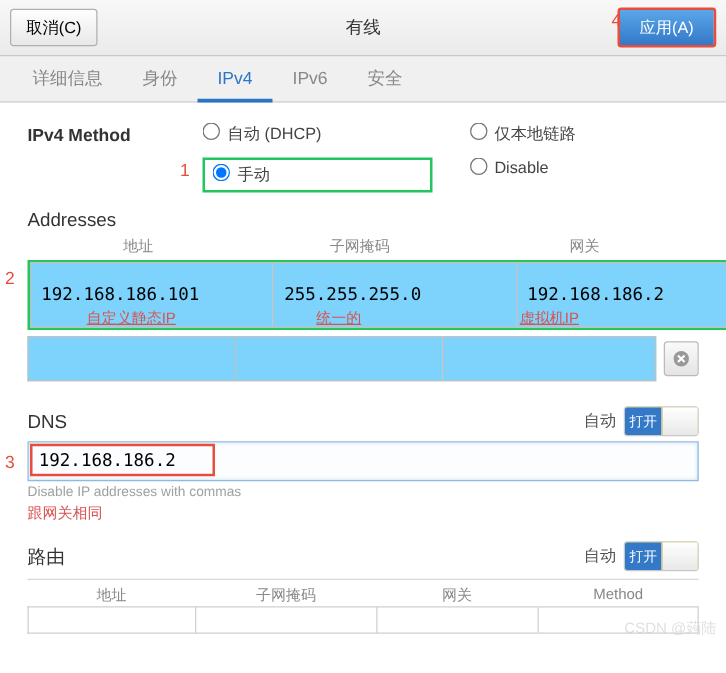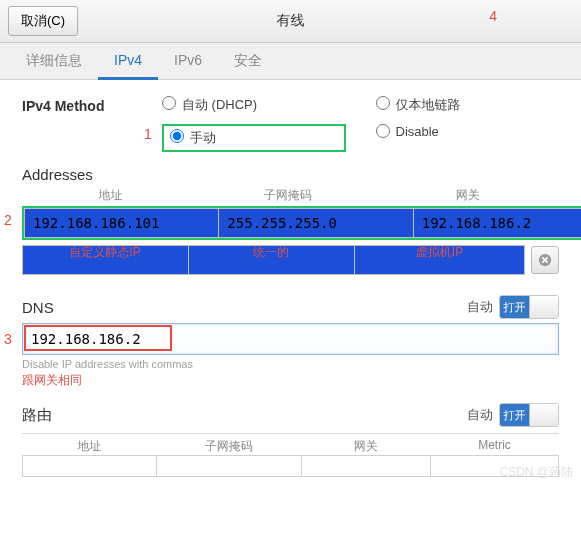--- a/index.html
+++ b/index.html
@@ -14,25 +14,25 @@
 .content { padding: 16px 22px 8px; }
 .section-title { font-size: 15px; color: #333; margin: 14px 0 0; font-weight: 500; }
 .method-row { display: flex; align-items: flex-start; margin-bottom: 6px; }
 .method-label { width: 140px; font-size: 14px; font-weight: 600; color: #333; padding-top: 2px; }
 .method-opts { flex: 1; display: grid; grid-template-columns: 1fr 1fr; gap: 10px 30px; }
 .radio-opt { display: flex; align-items: flex-start; gap: 6px; color: #444; }
 .radio-opt input { width: 14px; height: 14px; }
 .addr-headers { display: grid; grid-template-columns: 33% 33% 34%; text-align: center; color: #888; font-size: 12px; margin: 4px 0 2px; }
 .addr-row-wrap { display: flex; align-items: center; gap: 6px; }
 .addr-row { display: grid; grid-template-columns: 33% 33% 34%; flex: 1; }
-.addr-cell { border: 1px solid #c0c0c0; border-right: none; padding: 6px 8px; font-family: monospace; font-size: 14px; background: #1d4ed8; }
+.addr-cell { border: 1px solid #c0c0c0; border-right: none; padding: 17px 8px; font-family: monospace; font-size: 14px; background: #7dd3fc; }
 .addr-cell:last-child { border-right: 1px solid #c0c0c0; }
 .del-btn { width: 28px; height: 28px; border: 1px solid #bbb; border-radius: 3px; background: linear-gradient(#fafafa,#e4e4e4); display: flex; align-items: center; justify-content: center; cursor: pointer; color: #555; }
 .del-btn svg { width: 14px; height: 14px; }
-.hint-row { display: grid; grid-template-columns: 33% 33% 34%; text-align: center; font-size: 12px; color: #d9534f; margin-top: 2px; }
+.hint-row { display: grid; grid-template-columns: 33% 33% 34%; text-align: center; font-size: 12px; color: #d9534f; margin-top: 2px; text-decoration: underline; }
 .dns-header { display: flex; justify-content: space-between; align-items: center; margin-top: 20px; }
 .dns-auto { display: flex; align-items: center; gap: 6px; font-size: 13px; color: #555; }
 .toggle { width: 60px; height: 24px; background: #fde047; border-radius: 3px; position: relative; border: 1px solid #c8c8c8; cursor: pointer; display: flex; }
 .toggle-on { background: #3478c8; color: #fff; width: 50%; display: flex; align-items: center; justify-content: center; font-size: 11px; height: 100%; border-radius: 2px 0 0 2px; }
 .toggle-knob { width: 50%; background: linear-gradient(#fff,#e8e8e8); border-left: 1px solid #bbb; }
 .dns-input-wrap { margin-top: 4px; display: flex; }
 .dns-input { width: 100%; border: 1px solid #90b8e0; background: #fbfdff; padding: 7px 8px; font-family: monospace; font-size: 14px; box-shadow: inset 0 0 3px rgba(70,130,200,.3); }
 .helper { color: #a0a0a0; font-size: 11px; margin-top: 3px; }
 .helper-red { color: #d9534f; font-size: 12px; margin-top: 2px; }
 .route-headers { display: grid; grid-template-columns: 25% 27% 24% 24%; text-align: center; color: #888; font-size: 12px; border-top: 1px solid #d8d8d8; margin-top: 6px; padding-top: 4px; }
@@ -45,24 +45,26 @@
 .rel { position: relative; }
 .watermark { position: absolute; right: 8px; bottom: 4px; color: #ccc; font-size: 12px; opacity: .6; }
 </style>
 </head>
 <body>
 
 <div class="titlebar rel">
   <button class="btn">取消(C)</button>
   <div class="title-center">有线</div>
   <span class="num-annot" style="right:84px;top:8px">4</span>
+  <button class="btn btn-primary redbox" style="margin-left:auto">应用(A)</button>
 </div>
 
 <div class="tabs">
   <div class="tab">详细信息</div>
+  <div class="tab">身份</div>
   <div class="tab active">IPv4</div>
   <div class="tab">IPv6</div>
   <div class="tab">安全</div>
 </div>
 
 <div class="content rel">
 
   <div class="method-row rel">
     <div class="method-label">IPv4 Method</div>
     <div class="method-opts">
@@ -150,21 +152,21 @@
       <div class="toggle">
         <div class="toggle-on">打开</div>
         <div class="toggle-knob"></div>
       </div>
     </div>
   </div>
   <div class="route-headers">
     <div>地址</div>
     <div>子网掩码</div>
     <div>网关</div>
-    <div>Metric</div>
+    <div>Method</div>
   </div>
   <div class="route-row">
     <div class="route-cell"></div>
     <div class="route-cell"></div>
     <div class="route-cell"></div>
     <div class="route-cell"></div>
   </div>
 
   <div class="watermark">CSDN @蒟陆</div>
 </div>

